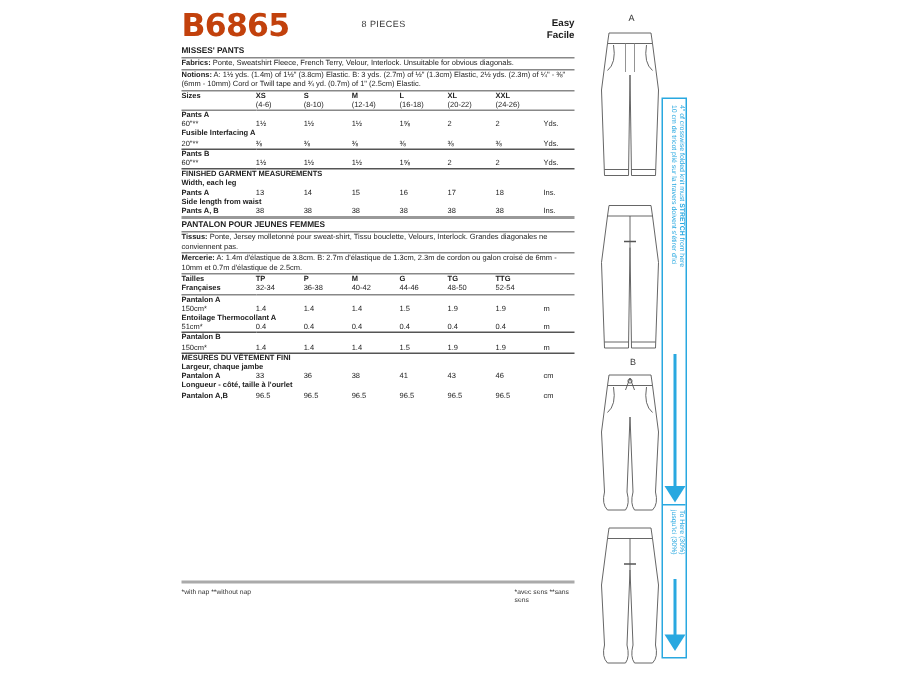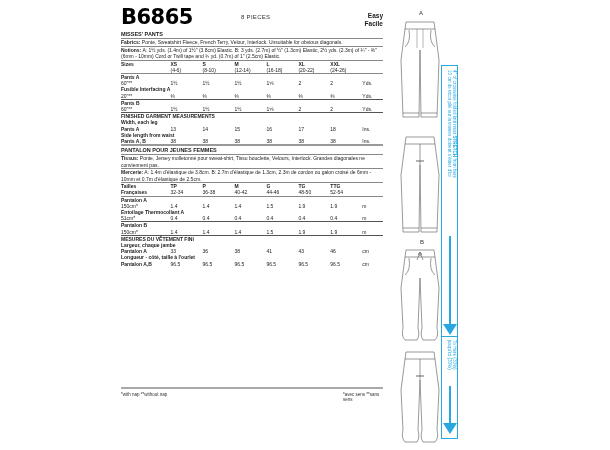--- a/index.html
+++ b/index.html
@@ -1,20 +1,20 @@
 <!DOCTYPE html>
 <html><head>
 <meta charset="utf-8">
 <style>
   html, body { margin:0; padding:0; background:#ffffff; }
   body { width:610px; height:450px; position:relative; overflow:hidden; font-family:"Liberation Sans", sans-serif; color:#1a1a1a; }
   .page { position:absolute; left:0; top:0; width:610px; height:450px; }
   .left { position:absolute; left:121px; top:6px; width:262px; }
   .header { position:relative; height:22px; }
-  .code { position:absolute; left:0; top:0; font-family:"DejaVu Sans", sans-serif; font-weight:bold; font-size:21px; letter-spacing:-0.5px; line-height:22px; color:#000000; }
+  .code { position:absolute; left:0; top:0; font-family:"DejaVu Sans", sans-serif; font-weight:bold; font-size:21px; letter-spacing:-0.5px; line-height:22px; color:#c2410c; }
   .pieces { position:absolute; left:120px; top:8px; font-size:6px; letter-spacing:0.3px; color:#333; }
   .difficulty { position:absolute; left:218px; top:6px; font-size:6.5px; font-weight:bold; text-align:right; width:44px; line-height:8px; }
   .sec-title { font-size:5.5px; font-weight:bold; line-height:7px; margin-top:4px; }
   .hr { border-top:1px solid #888; }
   .hr2 { border-top:2px solid #999; }
   .txt { font-size:5px; line-height:6.5px; color:#222; }
   .txt b { font-weight:bold; }
   table { border-collapse:collapse; width:262px; font-size:5px; }
   td { padding:0; line-height:6.2px; vertical-align:bottom; color:#222; white-space:nowrap; }
   td.lbl { width:48px; }

